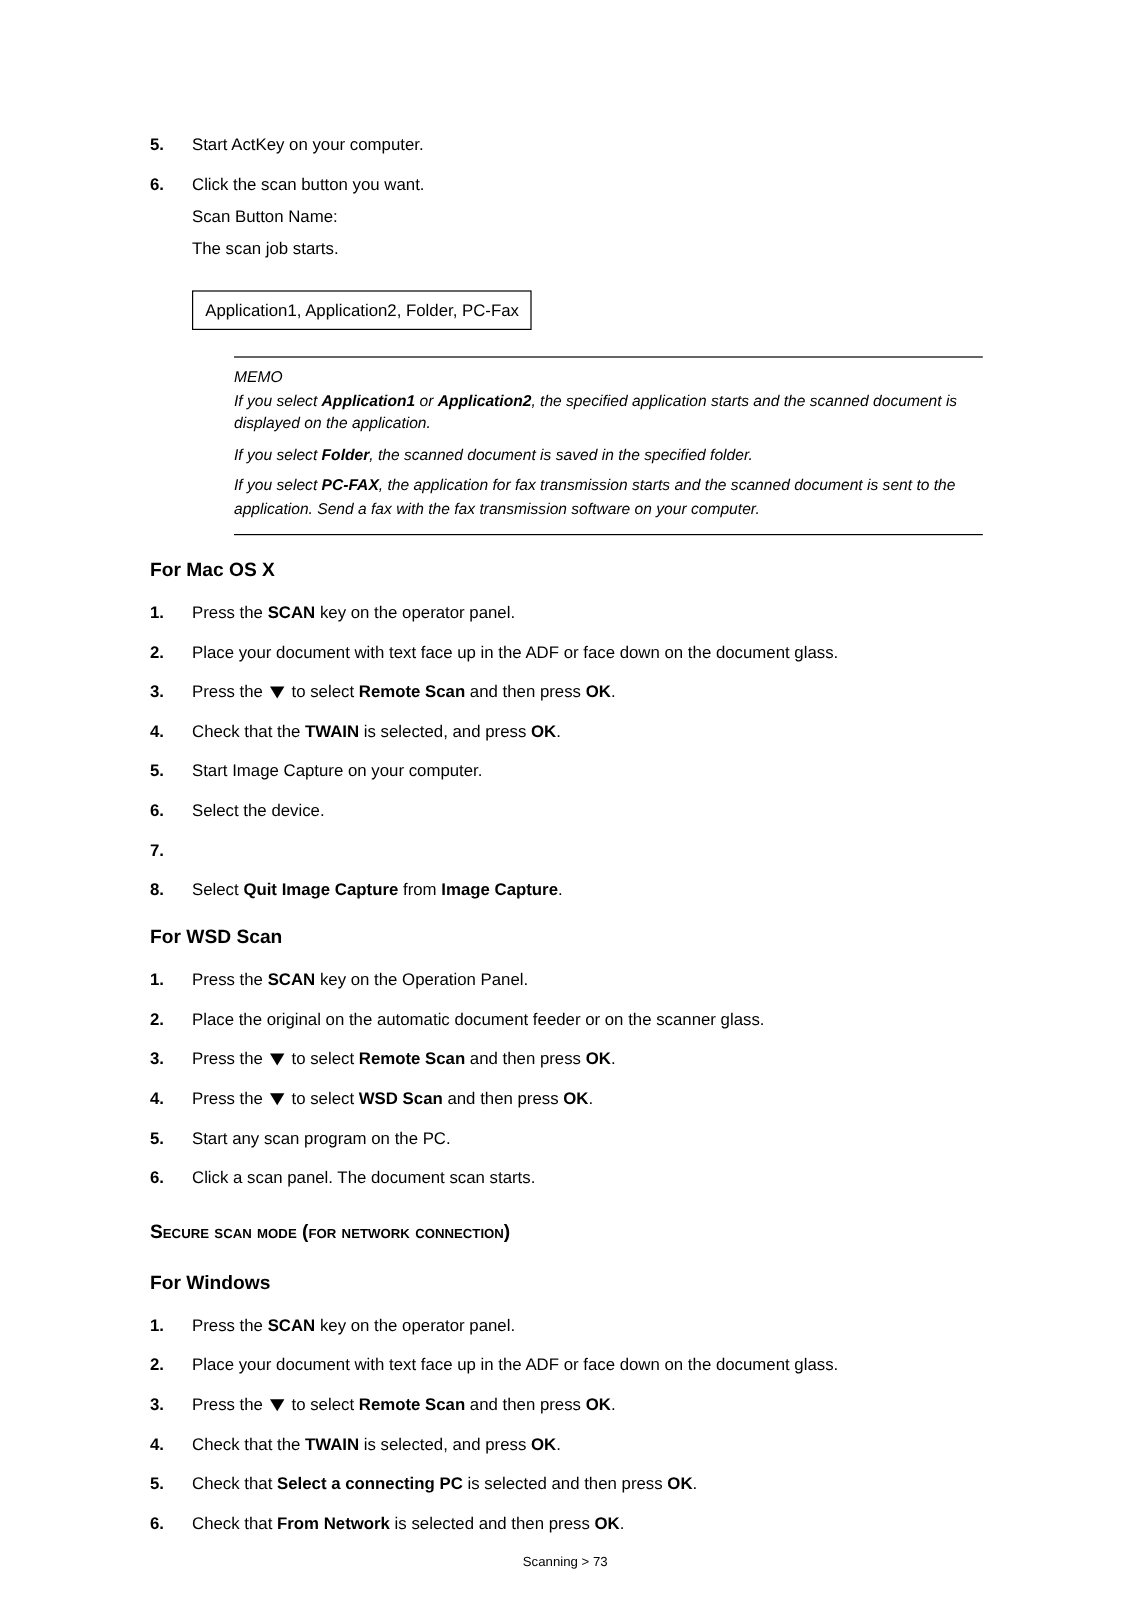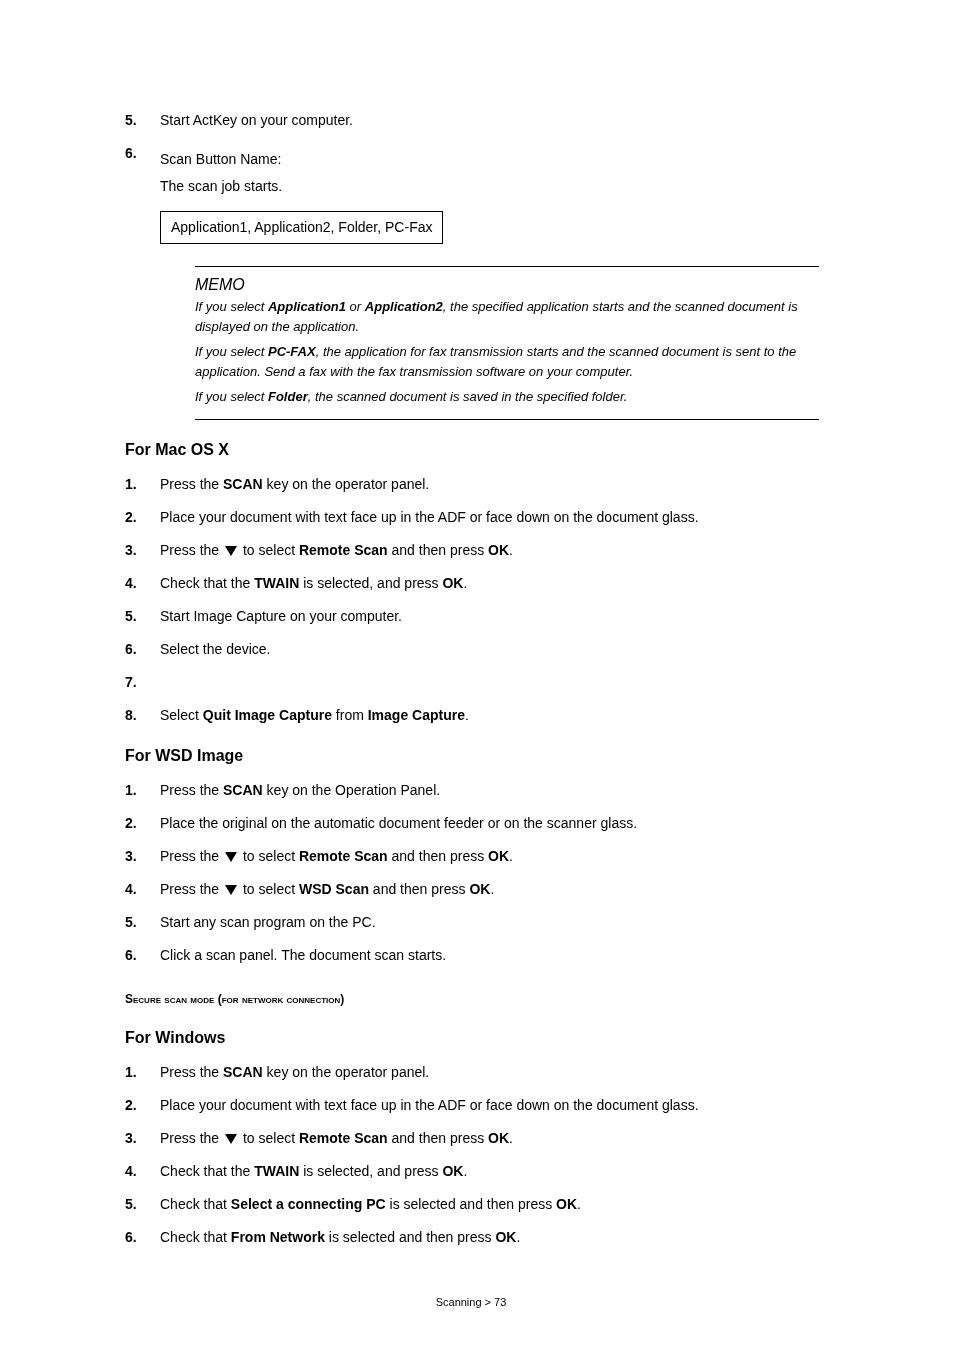--- a/index.html
+++ b/index.html
@@ -33,51 +33,51 @@
       flex: 1;
     }
     .sub-para {
       margin-top: 6px;
       margin-bottom: 6px;
     }
     .box {
       border: 1px solid #000;
       padding: 5px 10px;
       display: inline-block;
-      margin-top: 8px;
+      margin-top: 18px;
       margin-bottom: 10px;
     }
     .memo-block {
       margin-left: 70px;
       margin-right: 30px;
       border-top: 1px solid #000;
       border-bottom: 1px solid #000;
       padding: 6px 0;
       font-style: italic;
       font-size: 13px;
       margin-bottom: 18px;
     }
     .memo-title {
-      font-size: 16px;
+      font-size: 13px;
       font-style: italic;
     }
     .memo-para {
       margin-bottom: 6px;
     }
     .section-heading {
       font-weight: bold;
       margin-top: 18px;
       margin-bottom: 12px;
       font-size: 16px;
     }
     .section-heading-big {
       font-weight: bold;
       margin-top: 24px;
       margin-bottom: 18px;
-      font-size: 12px;
+      font-size: 16px;
       font-variant: small-caps;
     }
     .bold {
       font-weight: bold;
     }
     .triangle {
       display: inline-block;
       width: 0;
       height: 0;
       border-left: 6px solid transparent;
@@ -99,37 +99,38 @@
 <body>
 
 <div class="ordered-list">
   <div class="ordered-item">
     <div class="ordered-num">5.</div>
     <div class="ordered-content">Start ActKey on your computer.</div>
   </div>
   <div class="ordered-item">
     <div class="ordered-num">6.</div>
     <div class="ordered-content">
+      <div>Click the scan button you want.</div>
       <div class="sub-para">Scan Button Name:</div>
       <div class="sub-para">The scan job starts.</div>
       <div class="box">Application1, Application2, Folder, PC-Fax</div>
     </div>
   </div>
 </div>
 
 <div class="memo-block">
   <div class="memo-title">MEMO</div>
   <div class="memo-para">
     <span>If you select </span><span class="bold">Application1</span><span> or </span><span class="bold">Application2</span><span>, the specified application starts and the scanned document is displayed on the application.</span>
   </div>
   <div class="memo-para">
+    <span>If you select </span><span class="bold">Folder</span><span>, the scanned document is saved in the specified folder.</span>
+  </div>
+  <div class="memo-para">
     <span>If you select </span><span class="bold">PC-FAX</span><span>, the application for fax transmission starts and the scanned document is sent to the application. Send a fax with the fax transmission software on your computer.</span>
-  </div>
-  <div class="memo-para">
-    <span>If you select </span><span class="bold">Folder</span><span>, the scanned document is saved in the specified folder.</span>
   </div>
 </div>
 
 <div class="section-heading">For Mac OS X</div>
 <div class="ordered-list">
   <div class="ordered-item">
     <div class="ordered-num">1.</div>
     <div class="ordered-content"><span>Press the </span><span class="bold">SCAN</span><span> key on the operator panel.</span></div>
   </div>
   <div class="ordered-item">
@@ -156,21 +157,21 @@
     <div class="ordered-num">7.</div>
     <div class="ordered-content">
     </div>
   </div>
   <div class="ordered-item">
     <div class="ordered-num">8.</div>
     <div class="ordered-content"><span>Select </span><span class="bold">Quit Image Capture</span><span> from </span><span class="bold">Image Capture</span><span>.</span></div>
   </div>
 </div>
 
-<div class="section-heading">For WSD Image</div>
+<div class="section-heading">For WSD Scan</div>
 <div class="ordered-list">
   <div class="ordered-item">
     <div class="ordered-num">1.</div>
     <div class="ordered-content"><span>Press the </span><span class="bold">SCAN</span><span> key on the Operation Panel.</span></div>
   </div>
   <div class="ordered-item">
     <div class="ordered-num">2.</div>
     <div class="ordered-content">Place the original on the automatic document feeder or on the scanner glass.</div>
   </div>
   <div class="ordered-item">

